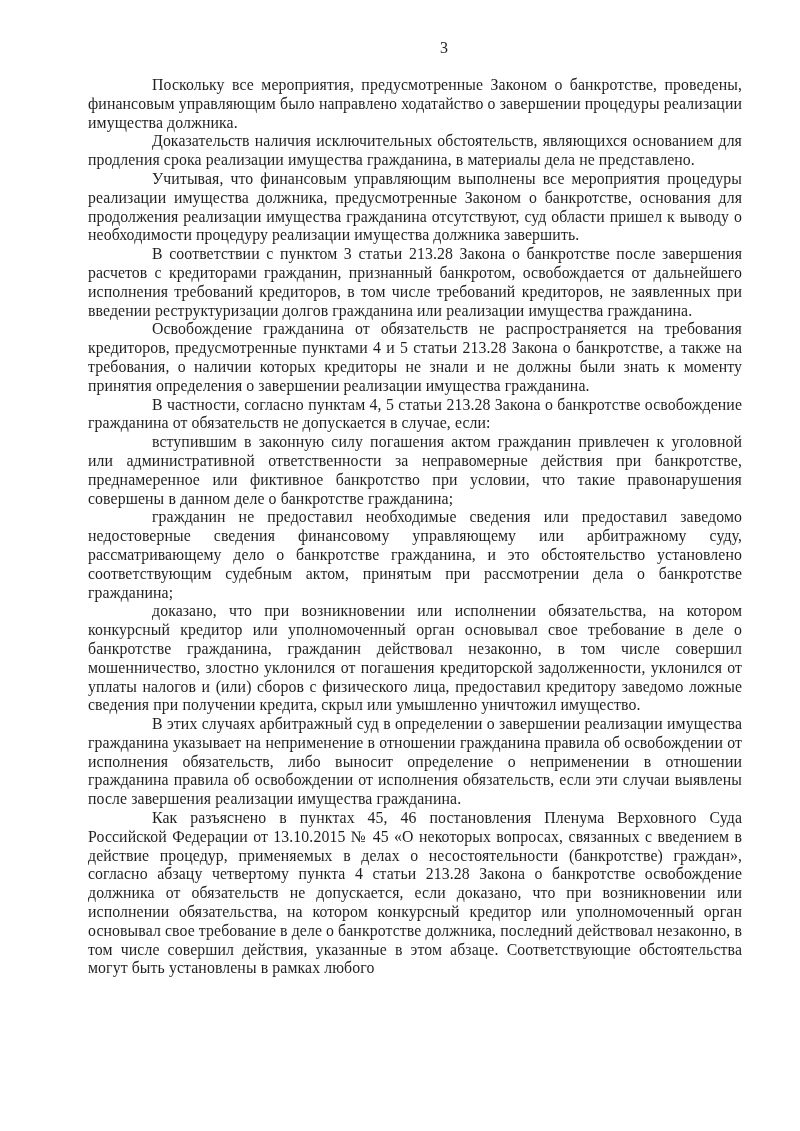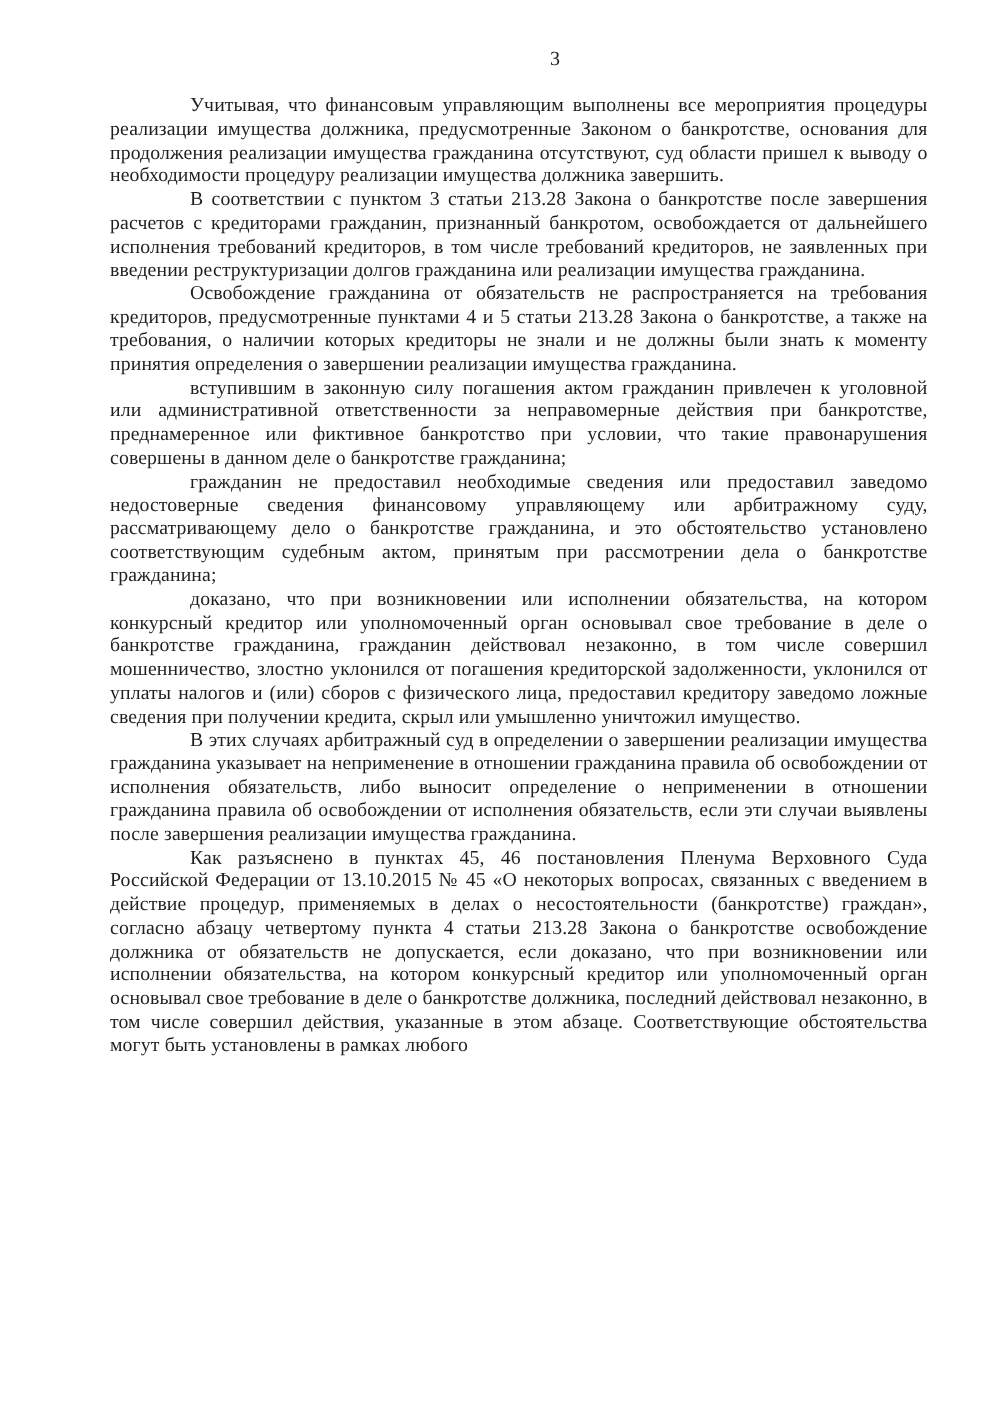--- a/index.html
+++ b/index.html
@@ -40,22 +40,25 @@
     text-indent: 64px;
   }
 </style>
 </head>
 <body>
 
 <div class="page">
   <div class="page-number">3</div>
 
   <div class="content">
+    <p>Поскольку все мероприятия, предусмотренные Законом о банкротстве, проведены, финансовым управляющим было направлено ходатайство о завершении процедуры реализации имущества должника.</p>
+    <p>Доказательств наличия исключительных обстоятельств, являющихся основанием для продления срока реализации имущества гражданина, в материалы дела не представлено.</p>
     <p>Учитывая, что финансовым управляющим выполнены все мероприятия процедуры реализации имущества должника, предусмотренные Законом о банкротстве, основания для продолжения реализации имущества гражданина отсутствуют, суд области пришел к выводу о необходимости процедуру реализации имущества должника завершить.</p>
     <p>В соответствии с пунктом 3 статьи 213.28 Закона о банкротстве после завершения расчетов с кредиторами гражданин, признанный банкротом, освобождается от дальнейшего исполнения требований кредиторов, в том числе требований кредиторов, не заявленных при введении реструктуризации долгов гражданина или реализации имущества гражданина.</p>
     <p>Освобождение гражданина от обязательств не распространяется на требования кредиторов, предусмотренные пунктами 4 и 5 статьи 213.28 Закона о банкротстве, а также на требования, о наличии которых кредиторы не знали и не должны были знать к моменту принятия определения о завершении реализации имущества гражданина.</p>
+    <p>В частности, согласно пунктам 4, 5 статьи 213.28 Закона о банкротстве освобождение гражданина от обязательств не допускается в случае, если:</p>
     <p>вступившим в законную силу погашения актом гражданин привлечен к уголовной или административной ответственности за неправомерные действия при банкротстве, преднамеренное или фиктивное банкротство при условии, что такие правонарушения совершены в данном деле о банкротстве гражданина;</p>
     <p>гражданин не предоставил необходимые сведения или предоставил заведомо недостоверные сведения финансовому управляющему или арбитражному суду, рассматривающему дело о банкротстве гражданина, и это обстоятельство установлено соответствующим судебным актом, принятым при рассмотрении дела о банкротстве гражданина;</p>
     <p>доказано, что при возникновении или исполнении обязательства, на котором конкурсный кредитор или уполномоченный орган основывал свое требование в деле о банкротстве гражданина, гражданин действовал незаконно, в том числе совершил мошенничество, злостно уклонился от погашения кредиторской задолженности, уклонился от уплаты налогов и (или) сборов с физического лица, предоставил кредитору заведомо ложные сведения при получении кредита, скрыл или умышленно уничтожил имущество.</p>
     <p>В этих случаях арбитражный суд в определении о завершении реализации имущества гражданина указывает на неприменение в отношении гражданина правила об освобождении от исполнения обязательств, либо выносит определение о неприменении в отношении гражданина правила об освобождении от исполнения обязательств, если эти случаи выявлены после завершения реализации имущества гражданина.</p>
     <p>Как разъяснено в пунктах 45, 46 постановления Пленума Верховного Суда Российской Федерации от 13.10.2015 № 45 «О некоторых вопросах, связанных с введением в действие процедур, применяемых в делах о несостоятельности (банкротстве) граждан», согласно абзацу четвертому пункта 4 статьи 213.28 Закона о банкротстве освобождение должника от обязательств не допускается, если доказано, что при возникновении или исполнении обязательства, на котором конкурсный кредитор или уполномоченный орган основывал свое требование в деле о банкротстве должника, последний действовал незаконно, в том числе совершил действия, указанные в этом абзаце. Соответствующие обстоятельства могут быть установлены в рамках любого</p>
   </div>
 </div>
 
 </body></html>

